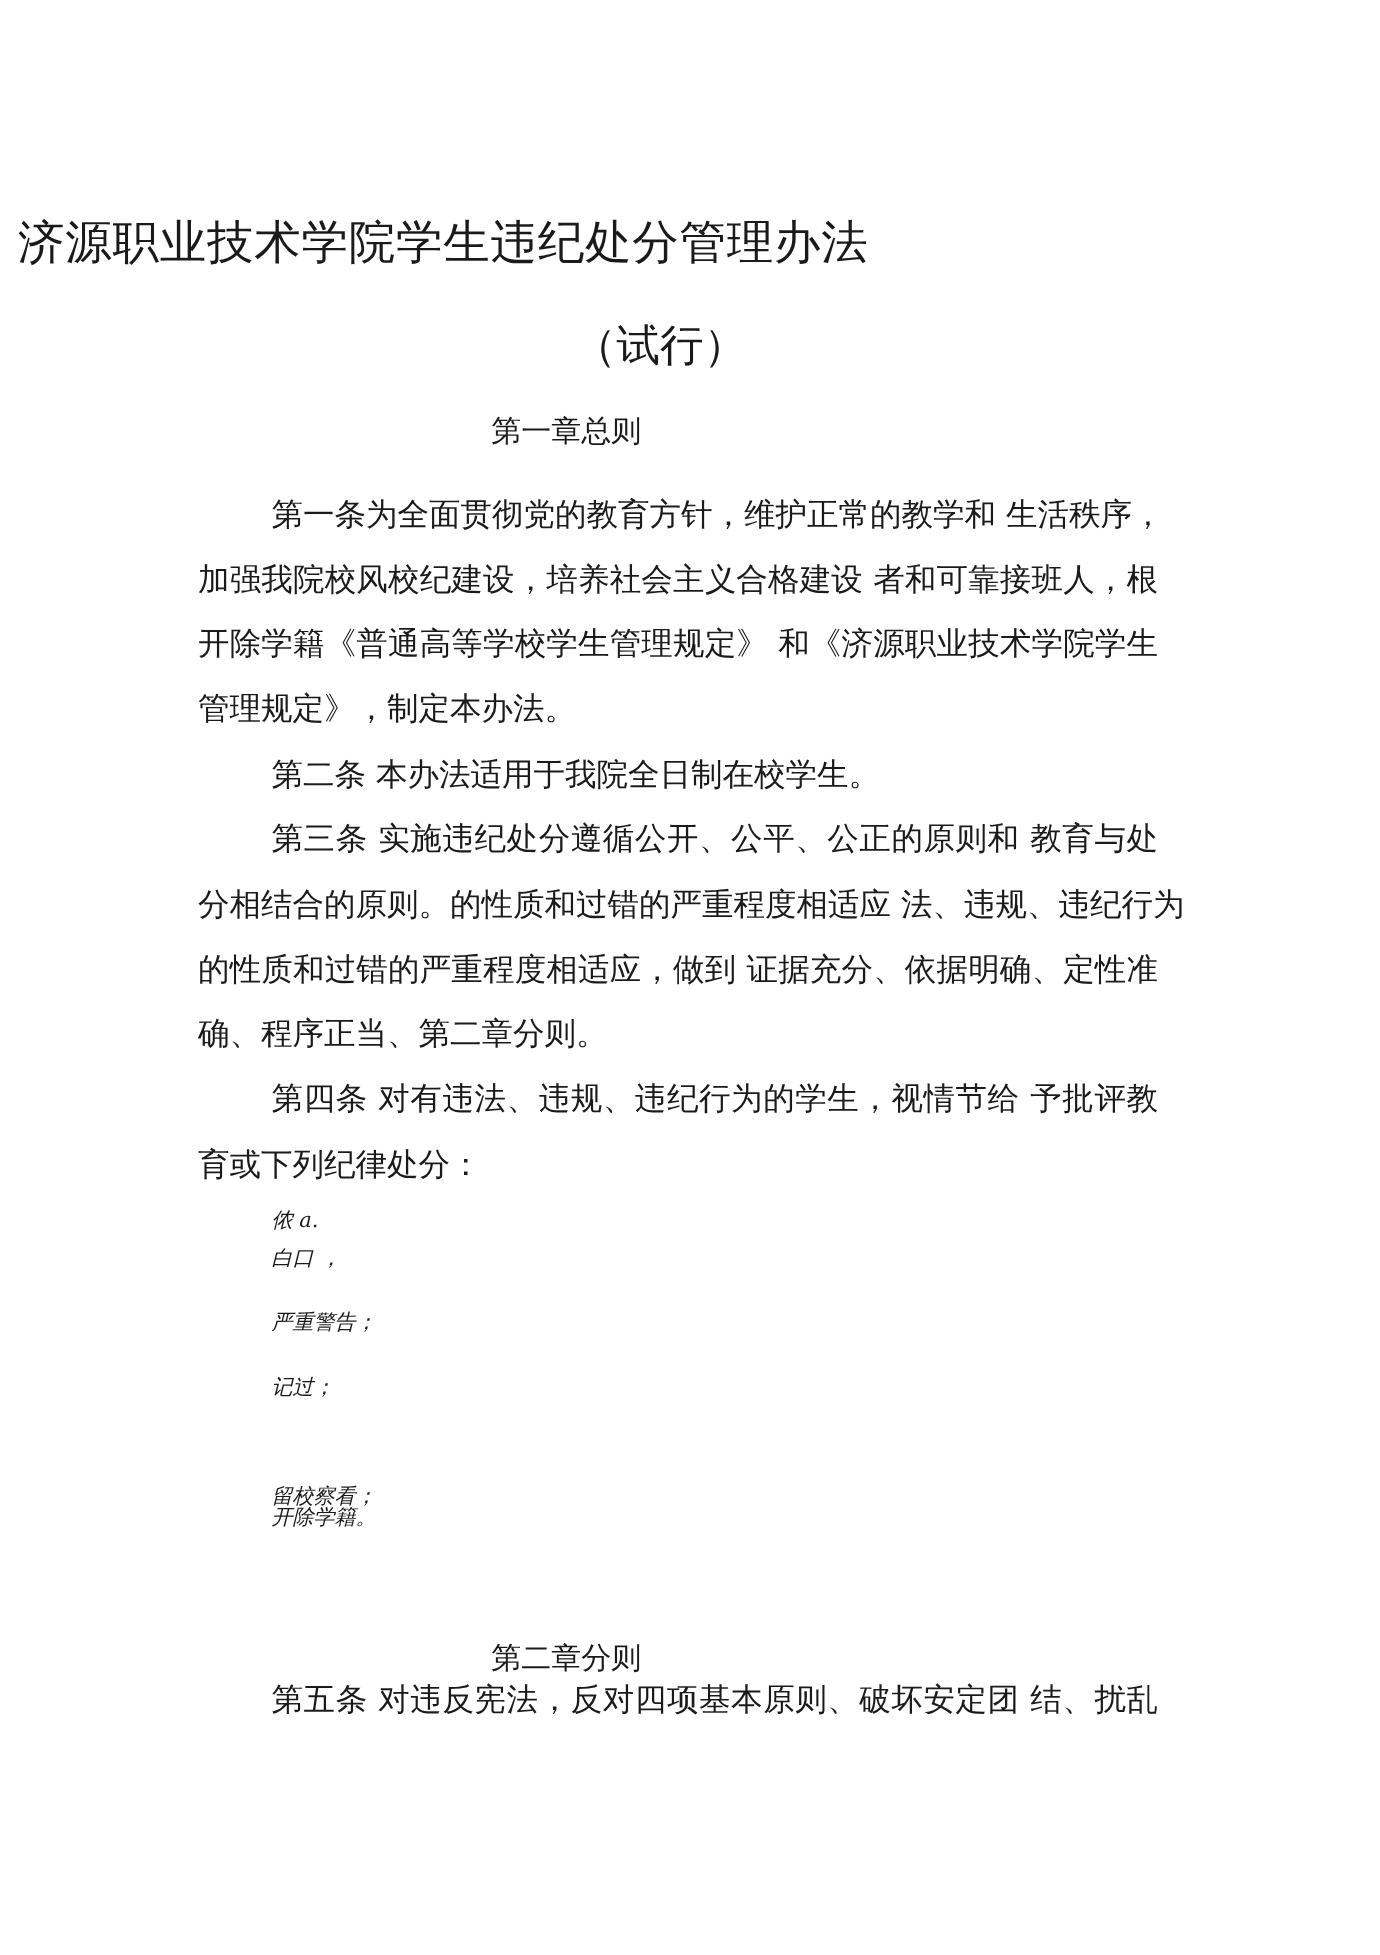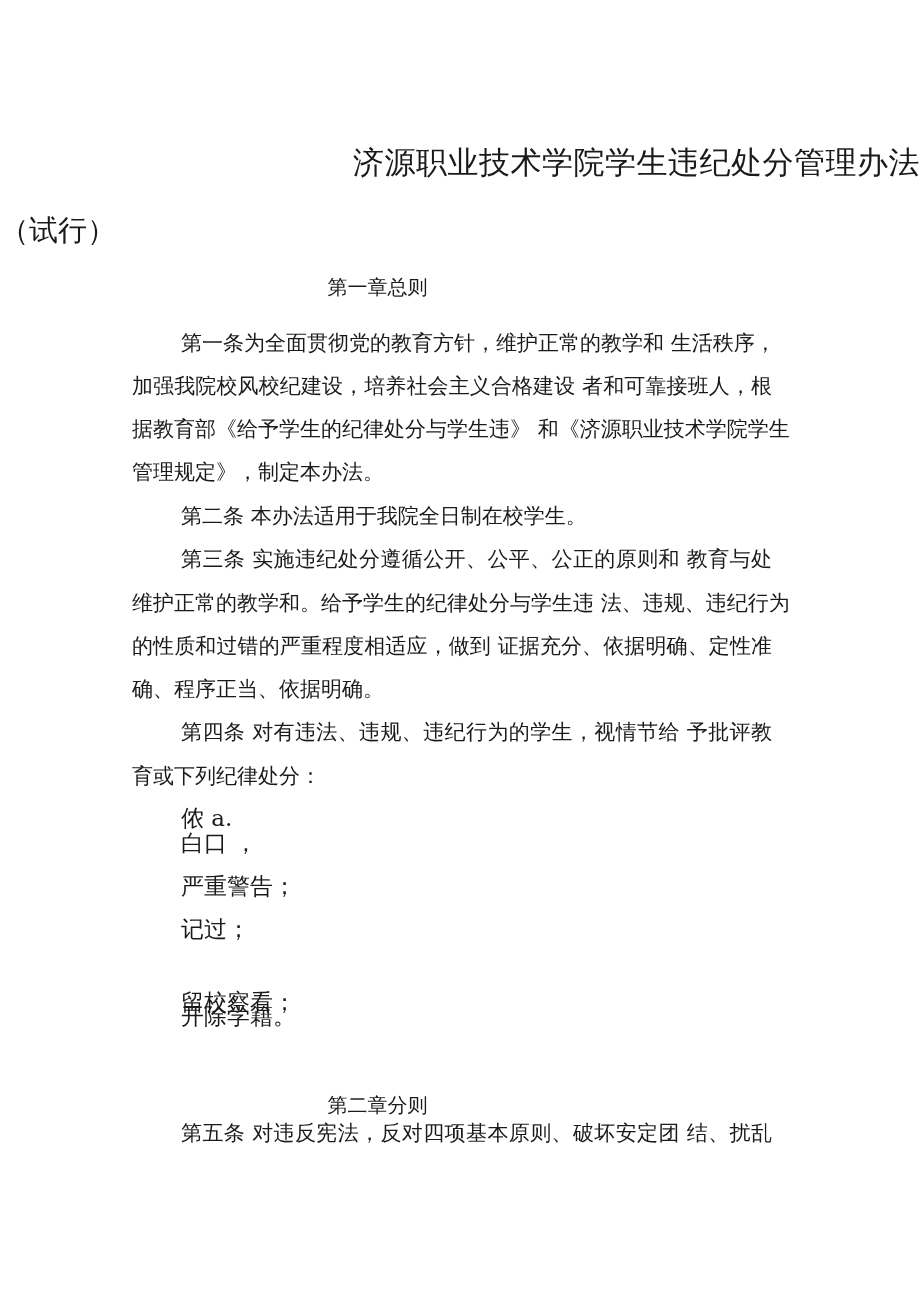--- a/index.html
+++ b/index.html
@@ -22,28 +22,29 @@
       height: 1303px;
       background: #ffffff;
     }
     .line {
       position: absolute;
       white-space: nowrap;
       line-height: 1;
     }
     .title {
       left: 0; width: 920px;
-      text-align: right;
+      text-align: left;
       font-size: 31px;
       letter-spacing: 0.5px;
       padding-left: 12px;
       box-sizing: border-box;
     }
     .subtitle {
       left: 0; width: 880px;
+      text-align: center;
       font-size: 29px;
       box-sizing: border-box;
     }
     .chapter {
       left: 0; width: 751px;
       text-align: center;
       font-size: 20px;
       padding-left: 4px;
       box-sizing: border-box;
     }
@@ -55,45 +56,46 @@
       text-align-last: justify;
     }
     .body.indent {
       left: 181px;
       width: 591px;
     }
     .body.last {
       text-align-last: left;
     }
     .list {
-      font-size: 23px;
+      font-size: 14px;
       left: 181px;
+      font-style: italic;
     }
   </style>
 </head>
 <body>
 
 <div class="page">
 
   <div class="line title" style="top:147px;">济源职业技术学院学生违纪处分管理办法</div>
   <div class="line subtitle" style="top:216px;">（试行）</div>
 
   <div class="line chapter" style="top:277px;">第一章总则</div>
 
   <div class="line body" style="top:376px;">加强我院校风校纪建设，培养社会主义合格建设 者和可靠接班人，根</div>
   <div class="line body indent" style="top:333px;">第一条为全面贯彻党的教育方针，维护正常的教学和 生活秩序，</div>
-  <div class="line body" style="top:419px;">据教育部《给予学生的纪律处分与学生违》 和《济源职业技术学院学生</div>
+  <div class="line body" style="top:419px;">开除学籍《普通高等学校学生管理规定》 和《济源职业技术学院学生</div>
   <div class="line body last" style="top:462px;">管理规定》，制定本办法。</div>
 
   <div class="line body indent last" style="top:506px;">第二条  本办法适用于我院全日制在校学生。</div>
 
   <div class="line body indent" style="top:549px;">第三条  实施违纪处分遵循公开、公平、公正的原则和 教育与处</div>
-  <div class="line body" style="top:593px;">维护正常的教学和。给予学生的纪律处分与学生违 法、违规、违纪行为</div>
+  <div class="line body" style="top:593px;">分相结合的原则。的性质和过错的严重程度相适应 法、违规、违纪行为</div>
   <div class="line body" style="top:636px;">的性质和过错的严重程度相适应，做到 证据充分、依据明确、定性准</div>
-  <div class="line body last" style="top:679px;">确、程序正当、依据明确。</div>
+  <div class="line body last" style="top:679px;">确、程序正当、第二章分则。</div>
 
   <div class="line body indent" style="top:722px;">第四条  对有违法、违规、违纪行为的学生，视情节给 予批评教</div>
   <div class="line body last" style="top:766px;">育或下列纪律处分：</div>
 
   <div class="line list" style="top:807px;">侬 a.</div>
   <div class="line list" style="top:832px;">白口  ，</div>
   <div class="line list" style="top:875px;">严重警告；</div>
   <div class="line list" style="top:918px;">记过；</div>
   <div class="line list" style="top:961px;margin-top:30px;">留校察看；</div>
   <div class="line list" style="top:1005px;">开除学籍。</div>

